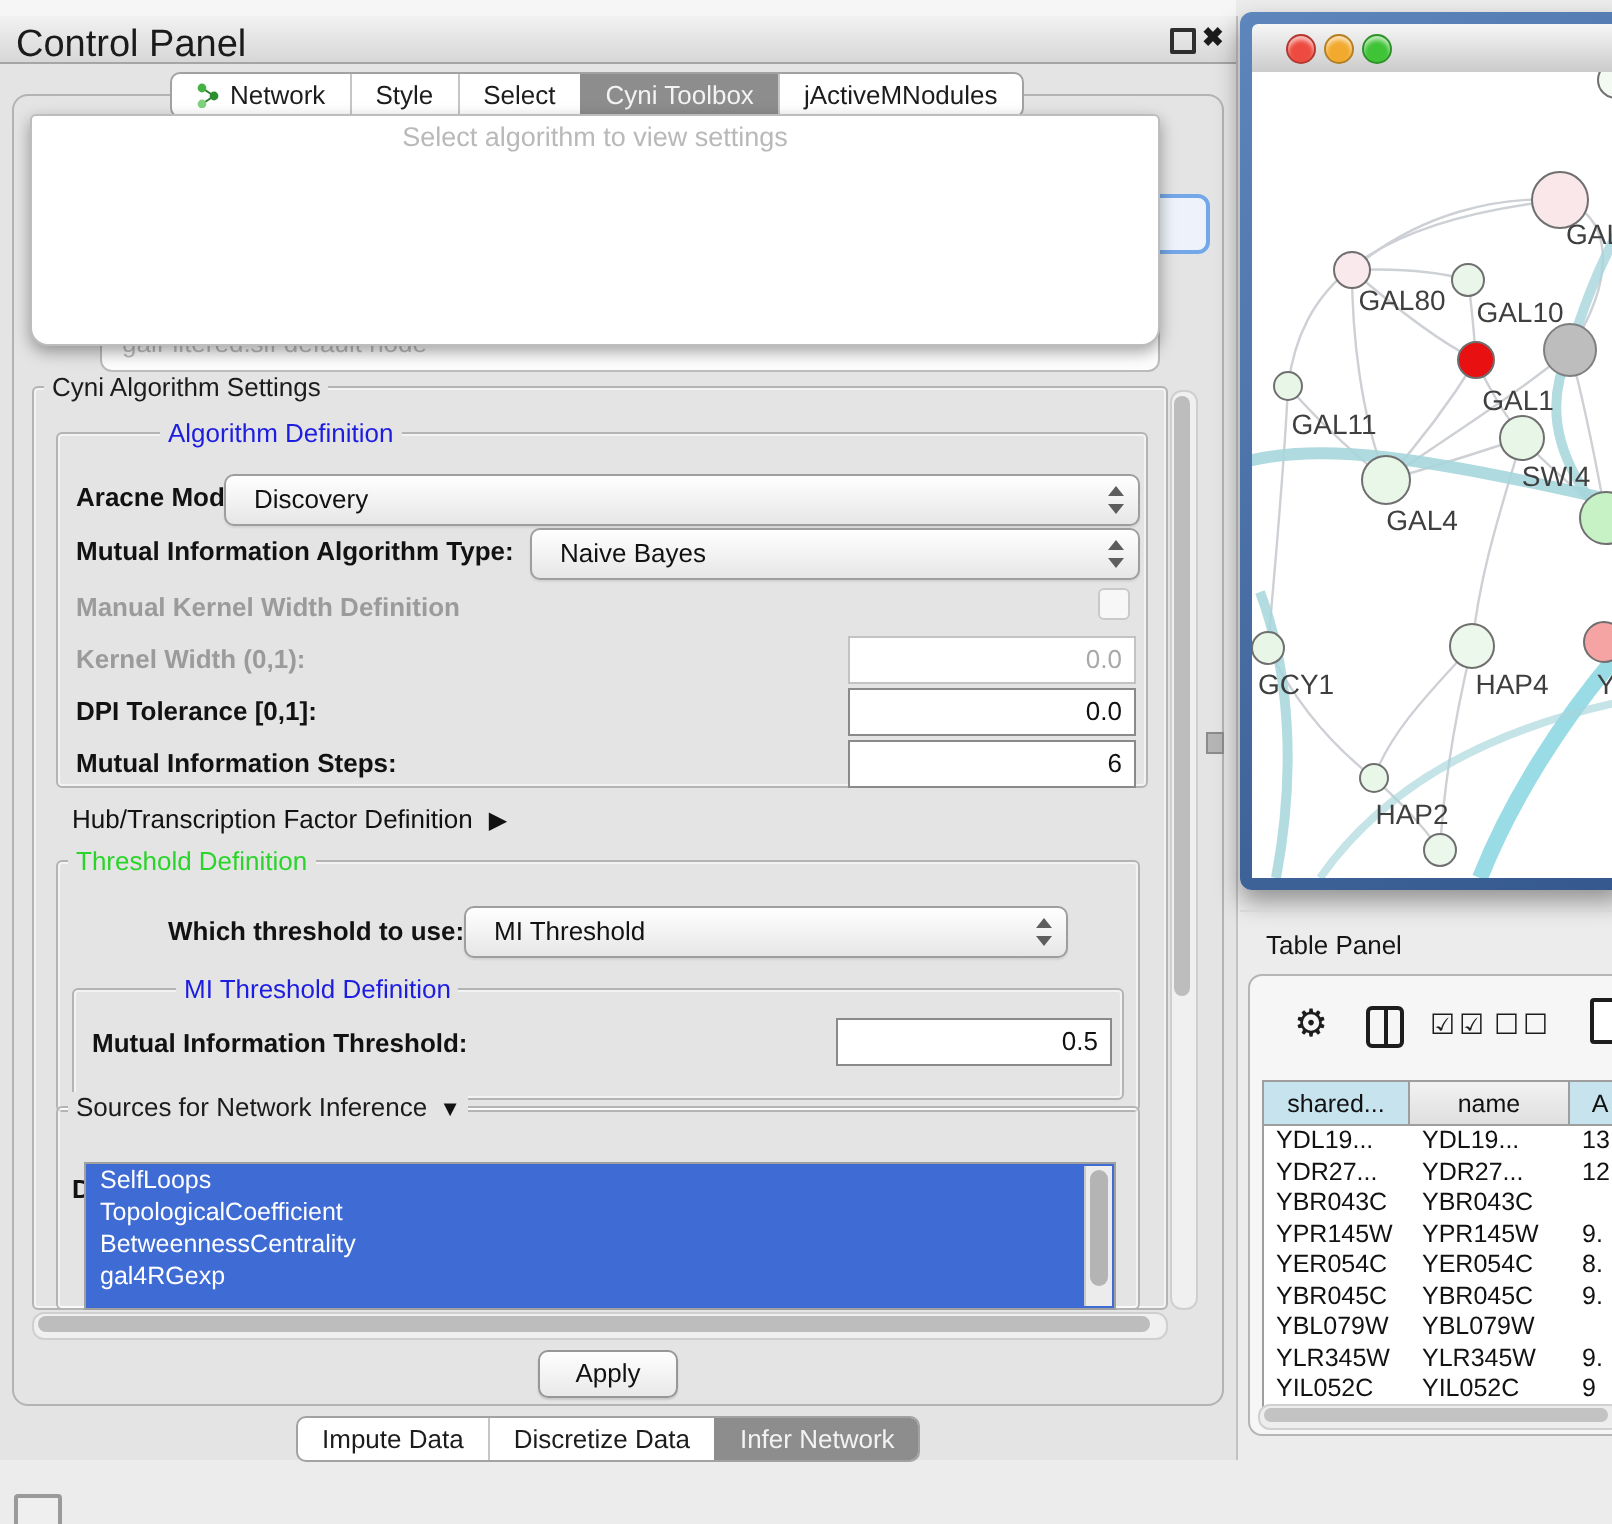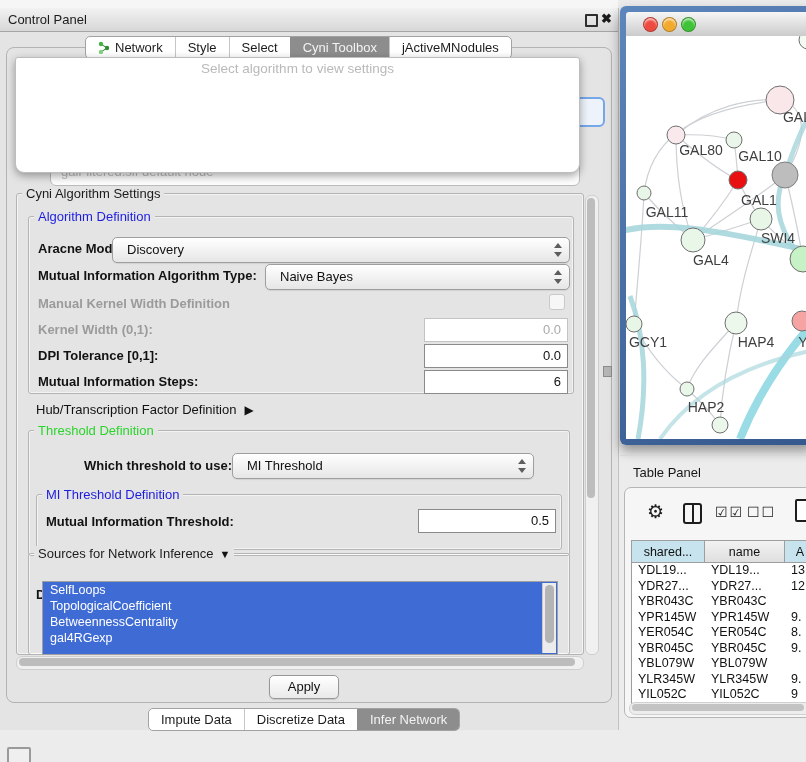--- a/index.html
+++ b/index.html
@@ -5,21 +5,21 @@
   html,body{margin:0;padding:0;background:#ececec;}
   #page{position:relative;width:806px;height:762px;overflow:hidden;background:#ececec;
         font-family:"Liberation Sans",sans-serif;-webkit-font-smoothing:antialiased;}
   .abs{position:absolute;}
 
   
   #top-strip{left:0;top:0;width:618px;height:8px;background:#f6f6f6;}
   #cp{left:0;top:8px;width:618px;height:722px;background:#e4e4e4;border-right:1px solid #c2c2c2;}
   #cp-titlebar{left:0;top:0;width:618px;height:23px;
     background:linear-gradient(#f2f2f2,#d7d7d7);border-bottom:1px solid #a5a5a5;}
-  #cp-title{left:8px;top:4px;font-size:13px;color:#1b1b1b;}
+  #cp-title{left:8px;top:4px;font-size:19px;color:#1b1b1b;}
   #cp-float{left:585px;top:6px;width:9px;height:9px;border:2px solid #2e2e2e;border-radius:1px;}
   #cp-close{left:601px;top:3px;font-size:13px;font-weight:bold;color:#1b1b1b;}
 
   #cp-innerborder{left:6px;top:39px;width:604px;height:654px;border:1px solid #b3b3b3;border-radius:8px;}
 
   
   .segbar{display:flex;height:21px;border:1px solid #a2a2a2;border-radius:5px;background:#ffffff;overflow:hidden;}
   .seg{display:flex;align-items:center;padding:0 12px;font-size:13px;color:#1c1c1c;border-left:1px solid #c6c6c6;white-space:nowrap;}
   .seg:first-child{border-left:none;}
   .seg.sel{background:#8d8d8d;color:#f3f3f3;border-left-color:#8d8d8d;}
@@ -36,21 +36,21 @@
   .popup-item.bold{font-weight:bold;}
 
   
   #focus-frag{left:571px;top:89px;width:30px;height:26px;border:2px solid #74a7e8;border-radius:6px;background:#eef3fb;z-index:4;}
   #behind-combo{left:50px;top:150px;width:528px;height:26px;border:1px solid #bbbbbb;border-radius:6px;background:#fdfdfd;z-index:3;}
   #behind-combo span{position:absolute;left:10px;top:5px;font-size:13px;color:#bcbcbc;}
 
   
   .group{border:1px solid #b4b4b4;border-radius:3px;box-shadow:inset 0 0 0 1px rgba(255,255,255,0.55);}
   .group-label{position:absolute;font-size:13px;background:#e4e4e4;padding:0 4px;white-space:nowrap;}
-  .lbl-blue{color:#1d1de0;}
+  .lbl-blue{color:#1d1de0;margin-left:46px;}
   .lbl-green{color:#2bd42b;}
   .flabel{position:absolute;font-size:13px;font-weight:bold;color:#121212;white-space:nowrap;}
   .flabel.disabled{color:#9b9b9b;}
 
   
   .combo{position:absolute;height:24px;border:1px solid #9e9e9e;border-radius:5px;
     background:linear-gradient(#ffffff,#e6e6e6);box-shadow:0 1px 1px rgba(0,0,0,0.08);}
   .combo .ctext{position:absolute;left:14px;top:4px;font-size:13px;color:#111;}
   .combo .spin{position:absolute;right:7px;top:4px;width:9px;height:16px;}
   .combo .spin .up{position:absolute;left:1px;top:1px;width:0;height:0;

